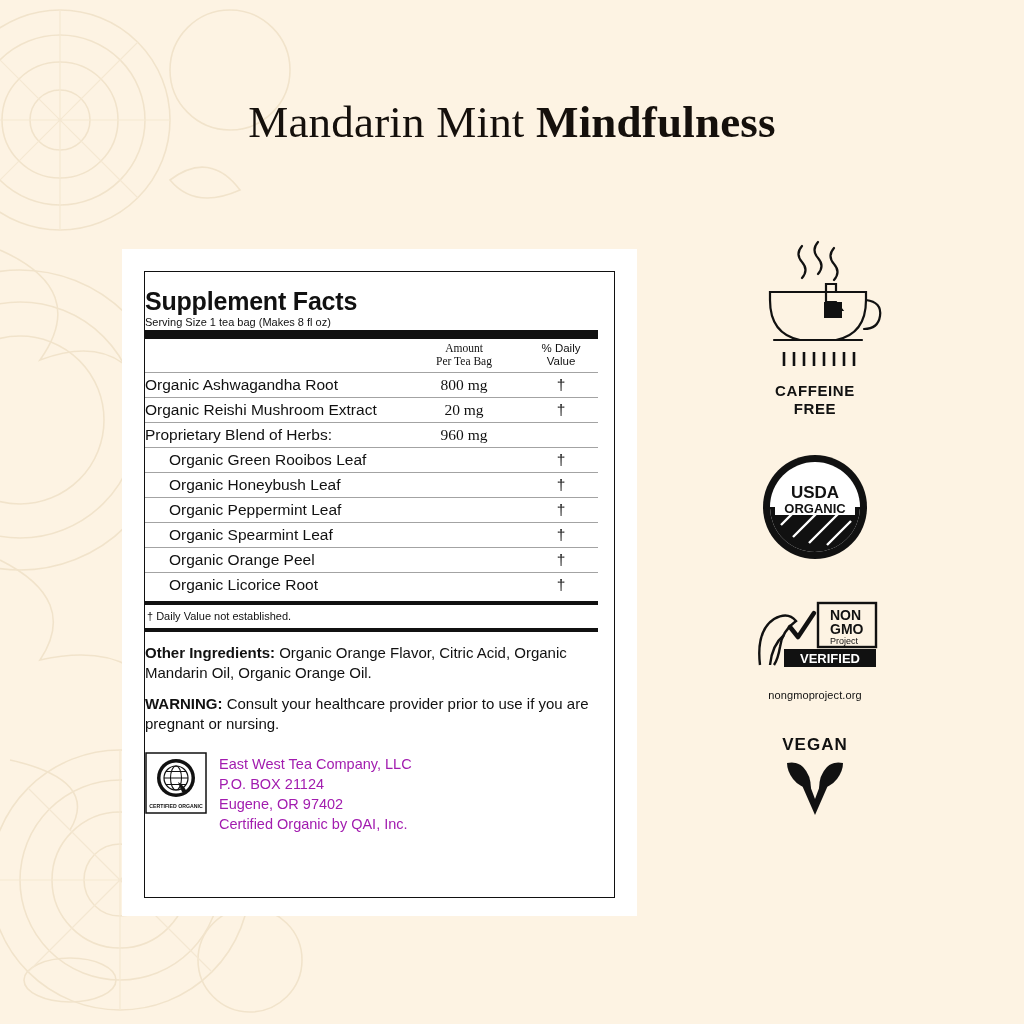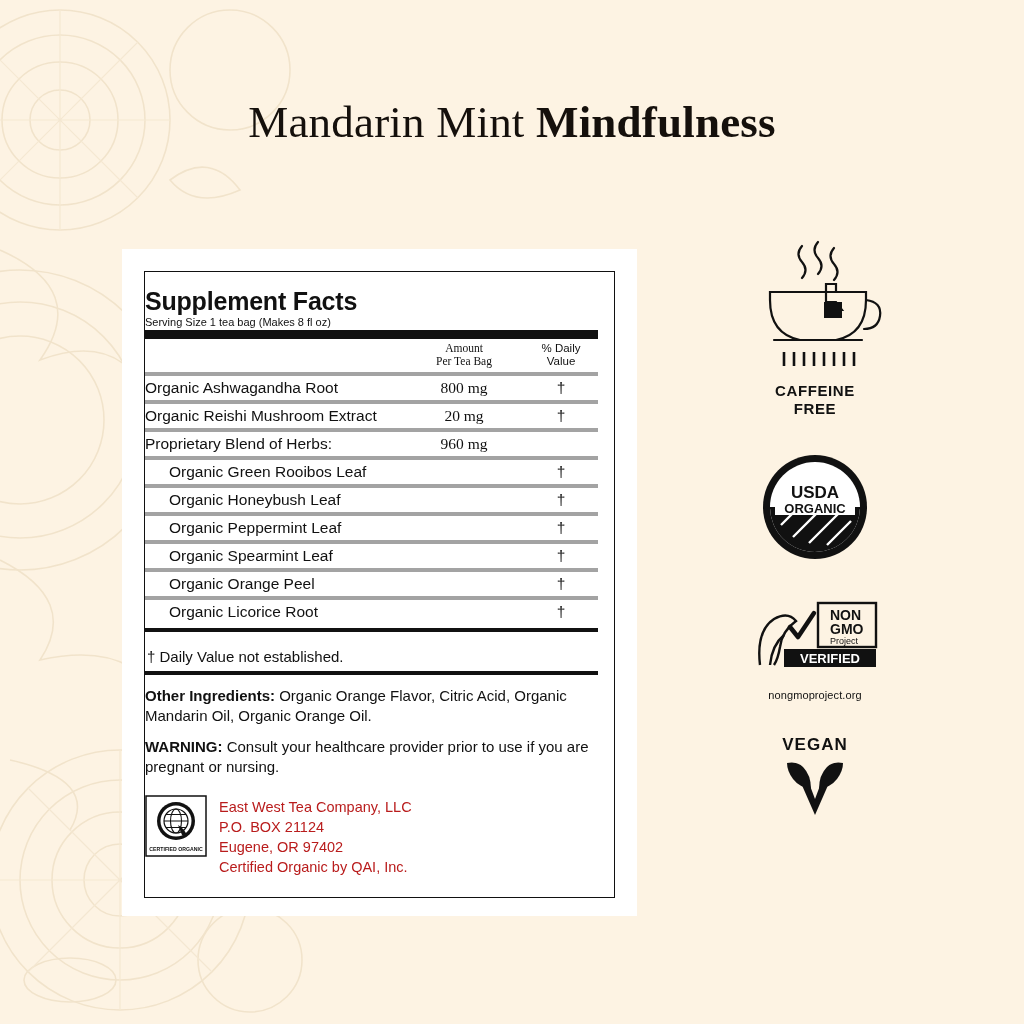--- a/index.html
+++ b/index.html
@@ -93,28 +93,27 @@
   .col-amt { width: 120px; text-align: center !important; font-family: Liberation Serif, serif; }
   .col-dv  { width: 74px;  text-align: center !important; }
 
   .hdr-small {
     font-size: 11.5px;
     font-weight: 700;
     line-height: 1.12;
     text-align: center !important;
     padding-bottom: 4px !important;
   }
-  .row-line td { border-top: 4px solid #a3a3a3; }
+  .row-line td { border-top: 1px solid #a3a3a3; }
   .indent { padding-left: 24px !important; }
 
   .footnote {
-    font-size: 15px;
+    font-size: 11px;
     color: #111;
     padding: 5px 0 6px 2px;
-    margin-top: 11px;
   }
 
   .other-ing, .warning {
     font-size: 15px;
     color: #111;
     line-height: 1.33;
     margin-top: 11px;
   }
   .other-ing b, .warning b { font-weight: 700; }
 
@@ -125,21 +124,21 @@
     gap: 12px;
   }
   .qai-seal {
     width: 62px;
     height: 62px;
     flex: 0 0 auto;
   }
   .address-lines {
     font-size: 14.5px;
     line-height: 1.38;
-    color: #b91c1c;
+    color: #a21caf;
     padding-top: 2px;
   }
 
   
   .icons {
     position: absolute;
     left: 700px;
     top: 230px;
     width: 230px;
     text-align: center;

